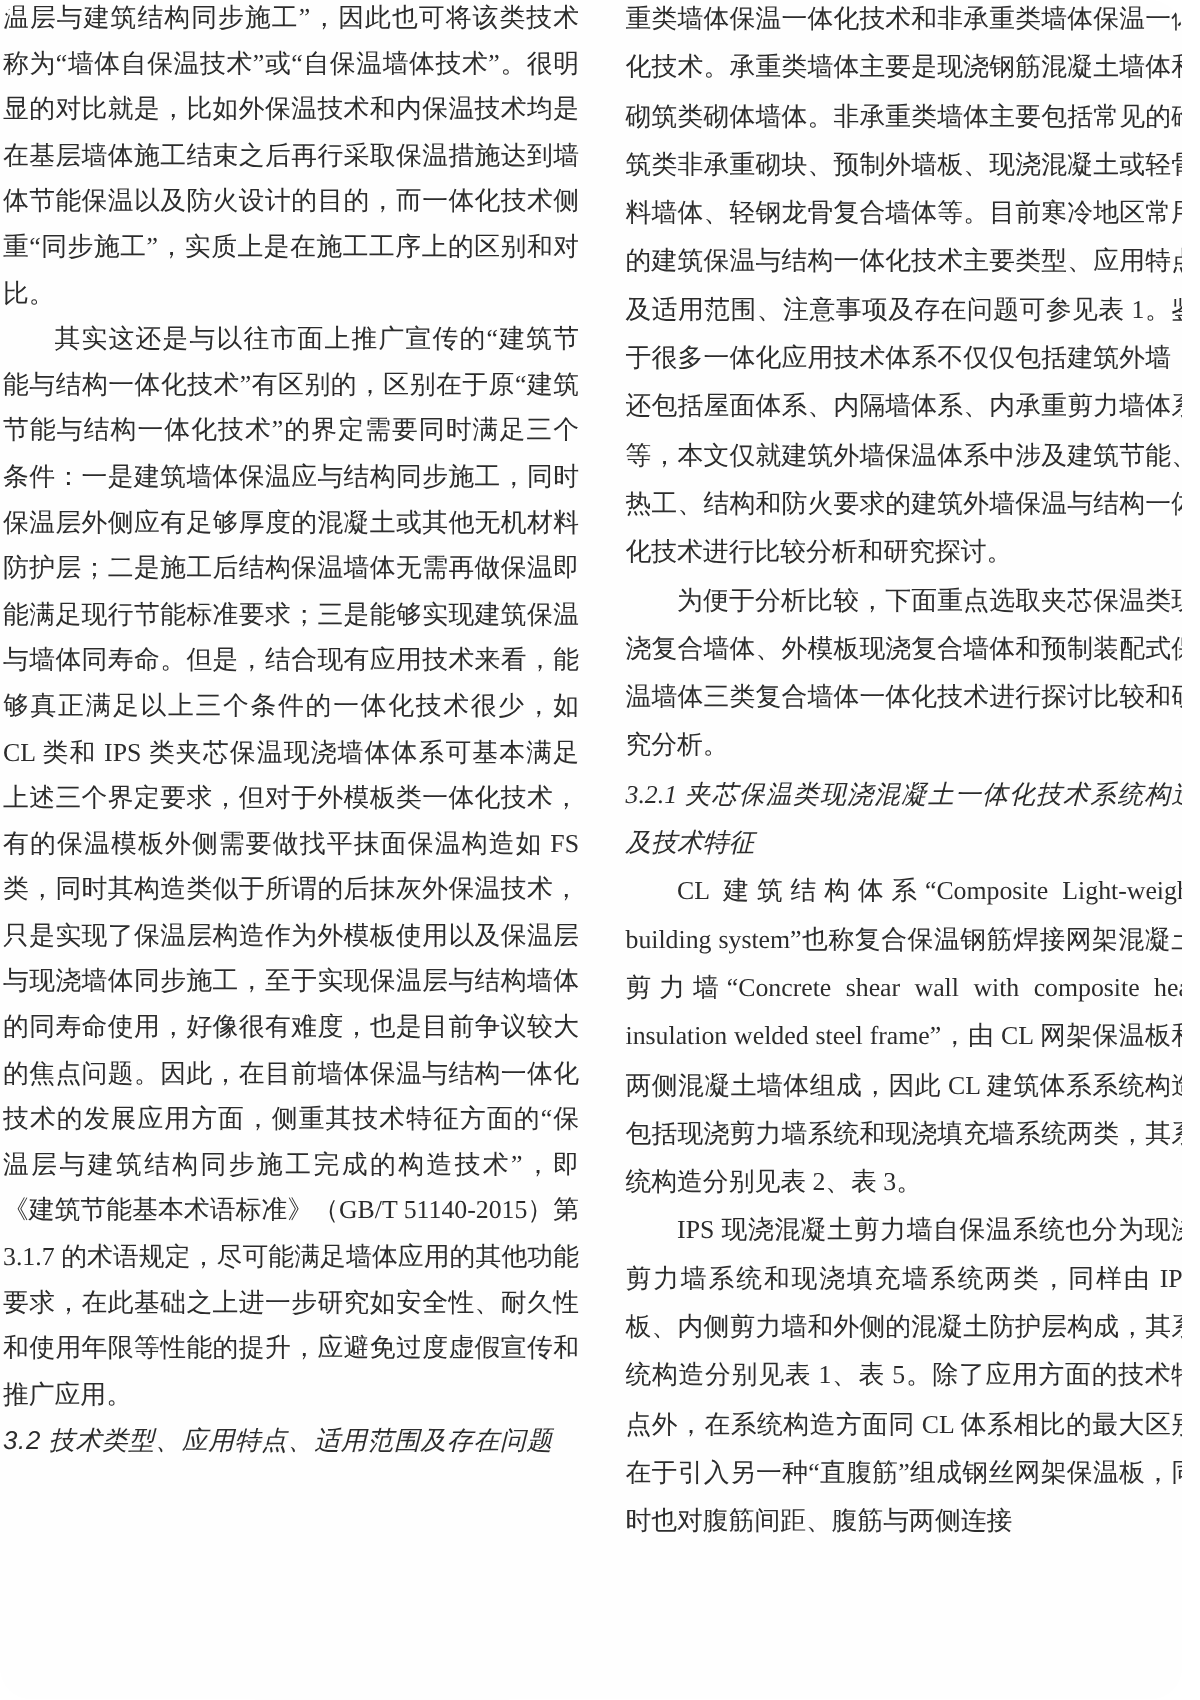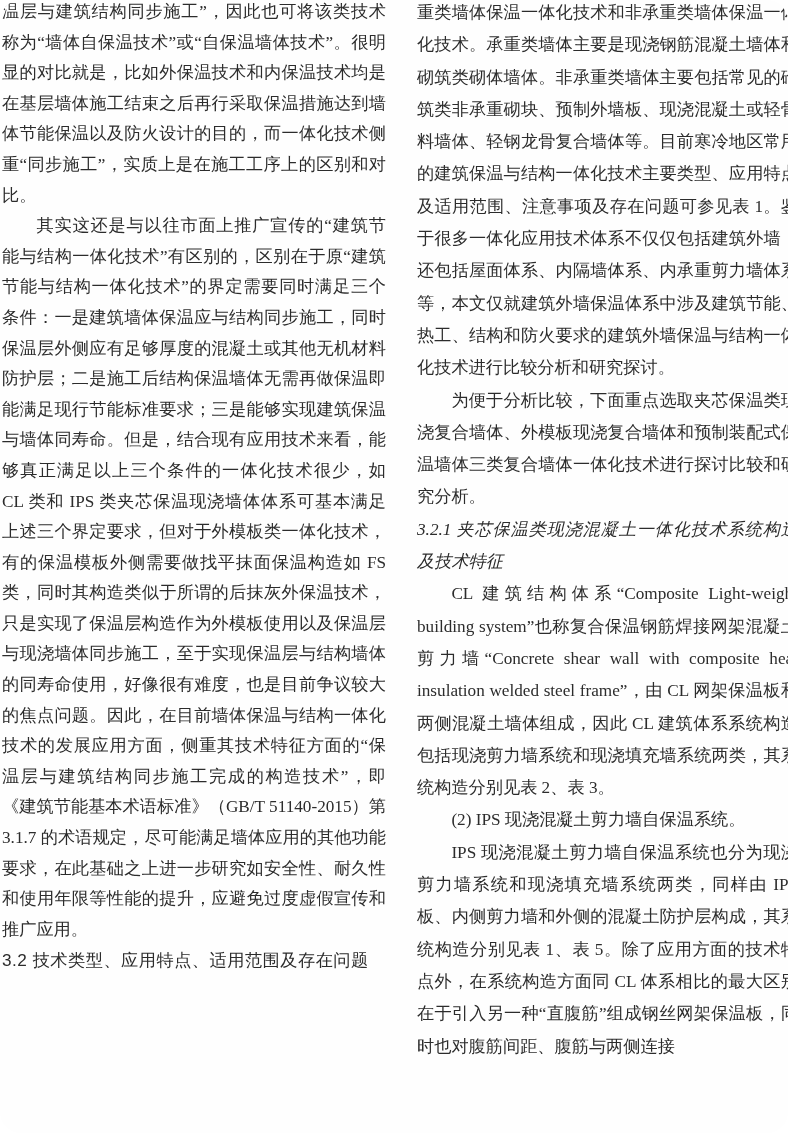--- a/index.html
+++ b/index.html
@@ -42,20 +42,21 @@
     font-size: inherit;
     line-height: inherit;
   }
   .indent {
     text-indent: 2em;
   }
   .heading-bold {
     font-family: "Liberation Sans", "DejaVu Sans", sans-serif;
     font-weight: bold;
     letter-spacing: 0.5px;
+    font-style: italic;
   }
   .heading-italic {
     font-style: italic;
   }
 </style>
 </head>
 <body>
 
 <div class="page" style="--page-bg: #fefefe; --page-fg: #2c2c2c;">
 
@@ -63,17 +64,16 @@
     <p class="body">温层与建筑结构同步施工”，因此也可将该类技术称为“墙体自保温技术”或“自保温墙体技术”。很明显的对比就是，比如外保温技术和内保温技术均是在基层墙体施工结束之后再行采取保温措施达到墙体节能保温以及防火设计的目的，而一体化技术侧重“同步施工”，实质上是在施工工序上的区别和对比。</p>
     <p class="body indent">其实这还是与以往市面上推广宣传的“建筑节能与结构一体化技术”有区别的，区别在于原“建筑节能与结构一体化技术”的界定需要同时满足三个条件：一是建筑墙体保温应与结构同步施工，同时保温层外侧应有足够厚度的混凝土或其他无机材料防护层；二是施工后结构保温墙体无需再做保温即能满足现行节能标准要求；三是能够实现建筑保温与墙体同寿命。但是，结合现有应用技术来看，能够真正满足以上三个条件的一体化技术很少，如 CL 类和 IPS 类夹芯保温现浇墙体体系可基本满足上述三个界定要求，但对于外模板类一体化技术，有的保温模板外侧需要做找平抹面保温构造如 FS 类，同时其构造类似于所谓的后抹灰外保温技术，只是实现了保温层构造作为外模板使用以及保温层与现浇墙体同步施工，至于实现保温层与结构墙体的同寿命使用，好像很有难度，也是目前争议较大的焦点问题。因此，在目前墙体保温与结构一体化技术的发展应用方面，侧重其技术特征方面的“保温层与建筑结构同步施工完成的构造技术”，即《建筑节能基本术语标准》（GB/T 51140-2015）第 3.1.7 的术语规定，尽可能满足墙体应用的其他功能要求，在此基础之上进一步研究如安全性、耐久性和使用年限等性能的提升，应避免过度虚假宣传和推广应用。</p>
     <h2 class="heading-bold">3.2  技术类型、应用特点、适用范围及存在问题</h2>
   </div>
 
   <div class="col col-right">
     <p class="body">重类墙体保温一体化技术和非承重类墙体保温一体化技术。承重类墙体主要是现浇钢筋混凝土墙体和砌筑类砌体墙体。非承重类墙体主要包括常见的砌筑类非承重砌块、预制外墙板、现浇混凝土或轻骨料墙体、轻钢龙骨复合墙体等。目前寒冷地区常用的建筑保温与结构一体化技术主要类型、应用特点及适用范围、注意事项及存在问题可参见表 1。鉴于很多一体化应用技术体系不仅仅包括建筑外墙，还包括屋面体系、内隔墙体系、内承重剪力墙体系等，本文仅就建筑外墙保温体系中涉及建筑节能、热工、结构和防火要求的建筑外墙保温与结构一体化技术进行比较分析和研究探讨。</p>
     <p class="body indent">为便于分析比较，下面重点选取夹芯保温类现浇复合墙体、外模板现浇复合墙体和预制装配式保温墙体三类复合墙体一体化技术进行探讨比较和研究分析。</p>
     <h3 class="heading-italic">3.2.1 夹芯保温类现浇混凝土一体化技术系统构造及技术特征</h3>
     <p class="body indent">CL 建筑结构体系“Composite Light-weight building system”也称复合保温钢筋焊接网架混凝土剪力墙“Concrete shear wall with composite heat insulation welded steel frame”，由 CL 网架保温板和两侧混凝土墙体组成，因此 CL 建筑体系系统构造包括现浇剪力墙系统和现浇填充墙系统两类，其系统构造分别见表 2、表 3。</p>
-    <p class="body indent">(2) IPS 现浇混凝土剪力墙自保温系统。</p>
     <p class="body indent">IPS 现浇混凝土剪力墙自保温系统也分为现浇剪力墙系统和现浇填充墙系统两类，同样由 IPS 板、内侧剪力墙和外侧的混凝土防护层构成，其系统构造分别见表 1、表 5。除了应用方面的技术特点外，在系统构造方面同 CL 体系相比的最大区别在于引入另一种“直腹筋”组成钢丝网架保温板，同时也对腹筋间距、腹筋与两侧连接</p>
   </div>
 
 </div>
 
 </body></html>

